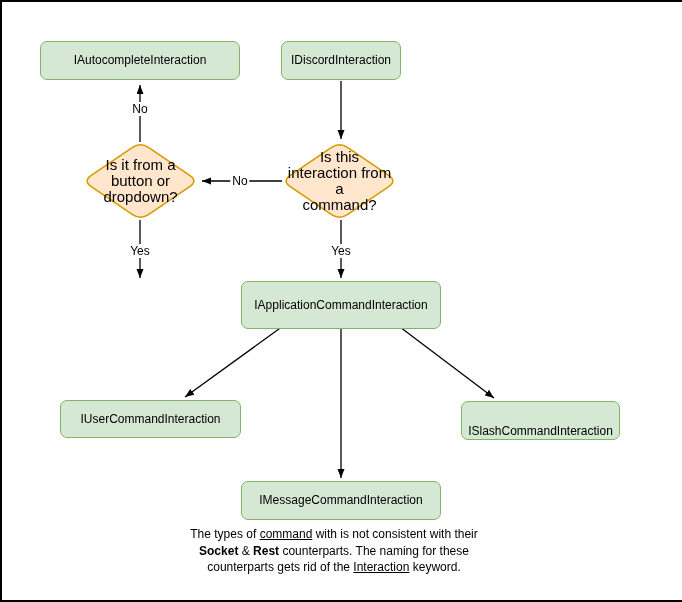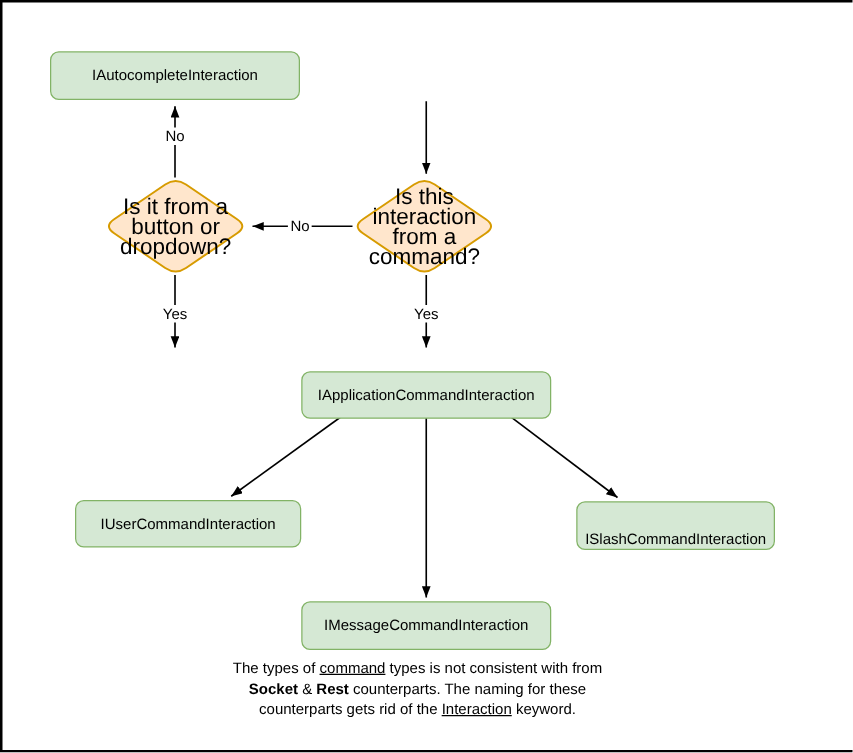--- a/index.html
+++ b/index.html
@@ -36,21 +36,21 @@
     display: flex; align-items: center; justify-content: center;
     font-size: 12px; line-height: 15px;
     text-align: center;
     box-sizing: border-box;
     z-index: 3;
   }
   .decision-label {
     position: absolute;
     display: flex; align-items: center; justify-content: center;
     text-align: center;
-    font-size: 18px; line-height: 16px;
+    font-size: 15px; line-height: 16px;
     z-index: 4;
   }
   .decision-label .line { display: block; }
   .edge-label {
     position: absolute;
     transform: translate(-50%, -50%);
     background: #ffffff;
     padding: 0 2px;
     font-size: 12px; line-height: 14px;
     z-index: 5;
@@ -86,21 +86,24 @@
     <line x1="341" y1="319" x2="341" y2="478" stroke="#000" stroke-width="1.3" marker-end="url(#arrowhead)"></line>
     <line x1="392" y1="321" x2="494" y2="398" stroke="#000" stroke-width="1.3" marker-end="url(#arrowhead)"></line>
 
     <path d="M 148.8 147.6 L 189.7 175.4 Q 198 181 189.7 186.6 L 148.8 214.4 Q 140.5 220 132.2 214.4 L 91.3 186.6 Q 83 181 91.3 175.4 L 132.2 147.6 Q 140.5 142 148.8 147.6 Z" fill="var(--decision-fill, #ffe6cc)" stroke="var(--decision-border, #d79b00)" stroke-width="1.6"></path>
     <path d="M 347.8 147.6 L 388.7 175.4 Q 397 181 388.7 186.6 L 347.8 214.4 Q 339.5 220 331.2 214.4 L 290.3 186.6 Q 282 181 290.3 175.4 L 331.2 147.6 Q 339.5 142 347.8 147.6 Z" fill="var(--decision-fill, #ffe6cc)" stroke="var(--decision-border, #d79b00)" stroke-width="1.6"></path>
   </svg>
 
   <div class="node" style="left:40px;  top:41px;  width:200px; height:39px;">
     <span>IAutocompleteInteraction</span>
   </div>
-  <div class="node" style="left:241px; top:281px; width:200px; height:38px;margin-top:16px;">
+  <div class="node" style="left:281px; top:41px;  width:120px; height:39px;">
+    <span>IDiscordInteraction</span>
+  </div>
+  <div class="node" style="left:241px; top:281px; width:200px; height:48px;">
     <span>IApplicationCommandInteraction</span>
   </div>
   <div class="node" style="left:60px;  top:400px; width:181px; height:38px;">
     <span>IUserCommandInteraction</span>
   </div>
   <div class="node" style="left:461px; top:401px; width:159px; height:39px;align-items:flex-end;">
     <span>ISlashCommandInteraction</span>
   </div>
   <div class="node" style="left:241px; top:481px; width:200px; height:39px;">
     <span>IMessageCommandInteraction</span>
@@ -120,19 +123,19 @@
       <span class="line">command?</span>
     </span>
   </div>
 
   <span class="edge-label" style="left:140px; top:109px;">No</span>
   <span class="edge-label" style="left:240px; top:181px;">No</span>
   <span class="edge-label" style="left:140px; top:251px;">Yes</span>
   <span class="edge-label" style="left:341px; top:251px;">Yes</span>
 
   <div class="caption">
-    <div><span>The types of </span><span class="u">command</span><span> types is not consistent with from</span></div>
+    <div><span>The types of </span><span class="u">command</span><span> with is not consistent with their</span></div>
     <div><span class="b">Socket</span><span> &amp; </span><span class="b">Rest</span><span> counterparts. The naming for these</span></div>
     <div><span>counterparts gets rid of the </span><span class="u">Interaction</span><span> keyword.</span></div>
   </div>
 
   <div class="frame"></div>
 </div>
 
 </body></html>

